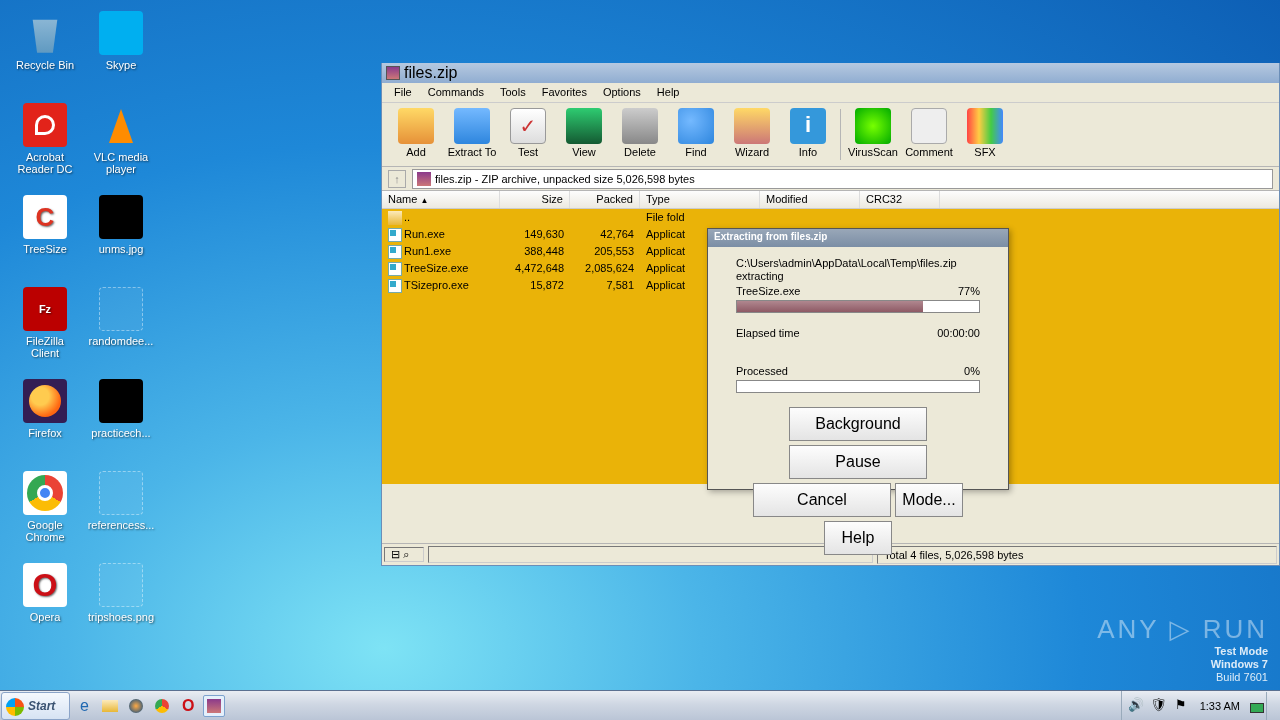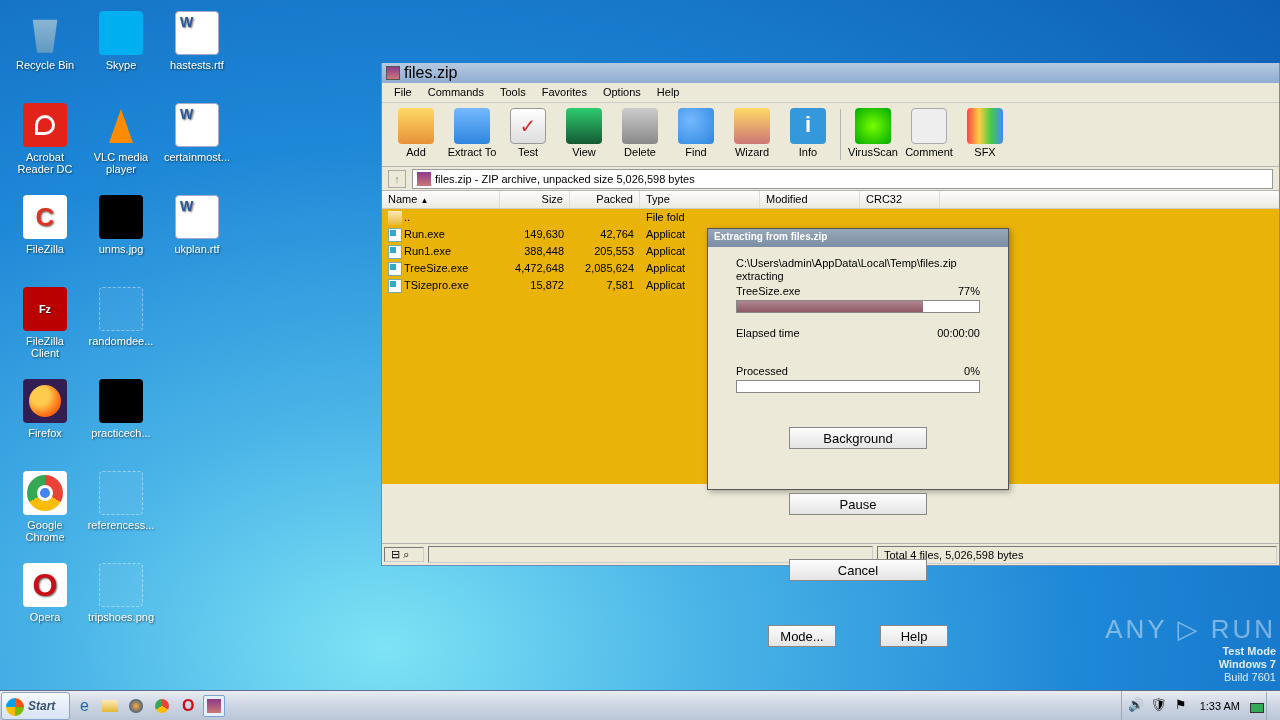--- a/index.html
+++ b/index.html
@@ -83,53 +83,53 @@
 .statusbar .sr{width:400px;padding:2px 6px;border:1px inset #ccc;margin:2px;}
 
 .dialog{position:absolute;left:707px;top:228px;width:302px;height:262px;background:#ece9d8;border:1px solid #555;box-shadow:2px 2px 6px rgba(0,0,0,.3);}
 .dtitle{height:18px;background:linear-gradient(#99a7b8,#7b8ea5);color:#fff;font-size:10px;padding:2px 6px;font-weight:bold;}
 .dbody{padding:10px 28px;font-size:11px;}
 .dline{margin-bottom:1px;}
 .drow{display:flex;justify-content:space-between;margin:3px 0;}
 .pbar{height:13px;border:1px solid #888;background:#fff;position:relative;margin-bottom:14px;}
 .pfill{height:100%;background:linear-gradient(#b0878f,#8e5a65);}
 .dbtns{display:flex;gap:4px;justify-content:center;flex-wrap:wrap;padding:0 8px;}
-.dbtn{height:22px;border:1px solid #888;background:linear-gradient(#fdfdfd,#e4e4e4);font-size:13px;cursor:pointer;margin:20px;}
+.dbtn{height:34px;border:1px solid #888;background:linear-gradient(#fdfdfd,#e4e4e4);font-size:16px;cursor:pointer;margin:0;}
 .dbtn.w1{width:138px;}
 .dbtn.w2{width:68px;}
 
 .taskbar{position:absolute;bottom:0;left:0;right:0;height:30px;background:linear-gradient(#e9edf3,#cfd7e3 45%,#bac5d6);border-top:1px solid #5a7090;display:flex;align-items:center;}
 .start{height:28px;padding:0 14px 0 26px;margin:1px;background:linear-gradient(#f5f9fe,#d7e3f3);border:1px solid #8ba4c8;border-radius:3px;font-size:12px;font-weight:bold;font-style:italic;color:#3b5372;cursor:pointer;position:relative;display:flex;align-items:center;}
 .start::before{content:"";position:absolute;left:4px;top:5px;width:18px;height:18px;border-radius:50%;background:conic-gradient(#f65314 0 90deg,#7cbb00 90deg 180deg,#ffbb00 180deg 270deg,#00a1f1 270deg 360deg);}
 .tski{width:22px;height:22px;margin:0 2px;border:1px solid transparent;border-radius:2px;cursor:pointer;display:flex;align-items:center;justify-content:center;}
 .tray{margin-left:auto;display:flex;align-items:center;height:100%;padding:0 4px;border-left:1px solid #9ab;}
 .tray .ti{width:18px;height:18px;margin:0 2px;font-size:13px;text-align:center;cursor:pointer;}
 .clock{font-size:11px;padding:0 8px;cursor:pointer;}
 .shdt{width:10px;height:28px;border-left:1px solid #9ab;cursor:pointer;}
 
-.wm{position:absolute;right:4px;bottom:36px;text-align:right;color:#fff;opacity:.85;}
+.wm{position:absolute;right:12px;bottom:36px;text-align:right;color:#fff;opacity:.85;}
 .wm .big{font-size:26px;letter-spacing:3px;opacity:.5;}
 .wm .sm{font-size:11px;line-height:13px;}
 </style>
 </head>
 <body>
 
 <div class="desktop">
   <div class="dcol" id="dc1">
       <div class="dicon">
         <div class="ibox bin"></div>
         <span class="lbl">Recycle Bin</span>
       </div>
       <div class="dicon">
         <div class="ibox adobe"></div>
         <span class="lbl">Acrobat Reader DC</span>
       </div>
       <div class="dicon">
         <div class="ibox ccl"></div>
-        <span class="lbl">FileZilla</span>
+        <span class="lbl">TreeSize</span>
       </div>
       <div class="dicon">
         <div class="ibox fz"></div>
         <span class="lbl">FileZilla Client</span>
       </div>
       <div class="dicon">
         <div class="ibox ff"></div>
         <span class="lbl">Firefox</span>
       </div>
       <div class="dicon">
@@ -162,34 +162,20 @@
         <div class="ibox blk"></div>
         <span class="lbl">practicech...</span>
       </div>
       <div class="dicon">
         <div class="ibox png"></div>
         <span class="lbl">referencess...</span>
       </div>
       <div class="dicon">
         <div class="ibox png"></div>
         <span class="lbl">tripshoes.png</span>
-      </div>
-    </div>
-  <div class="dcol" id="dc3">
-      <div class="dicon">
-        <div class="ibox word"></div>
-        <span class="lbl">hastests.rtf</span>
-      </div>
-      <div class="dicon">
-        <div class="ibox word"></div>
-        <span class="lbl">certainmost...</span>
-      </div>
-      <div class="dicon">
-        <div class="ibox word"></div>
-        <span class="lbl">ukplan.rtf</span>
       </div>
     </div>
 </div>
 
 <div class="winrar">
   <div class="titlebar">
     <div class="ricon"></div>
     <span>files.zip</span>
   </div>
   <div class="menubar" id="menubar">

